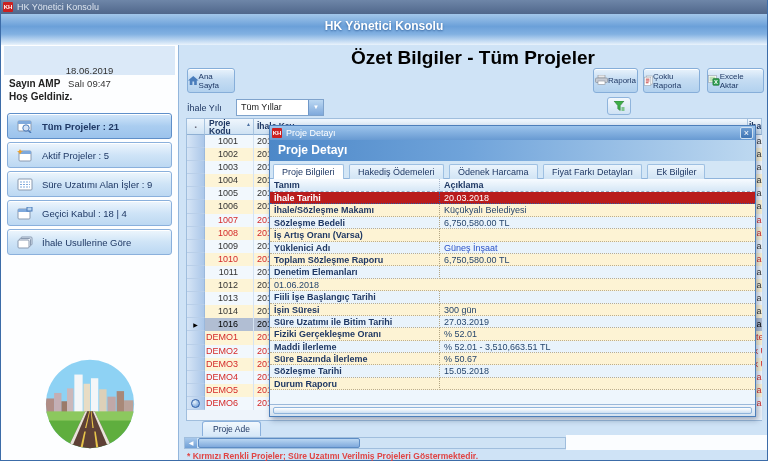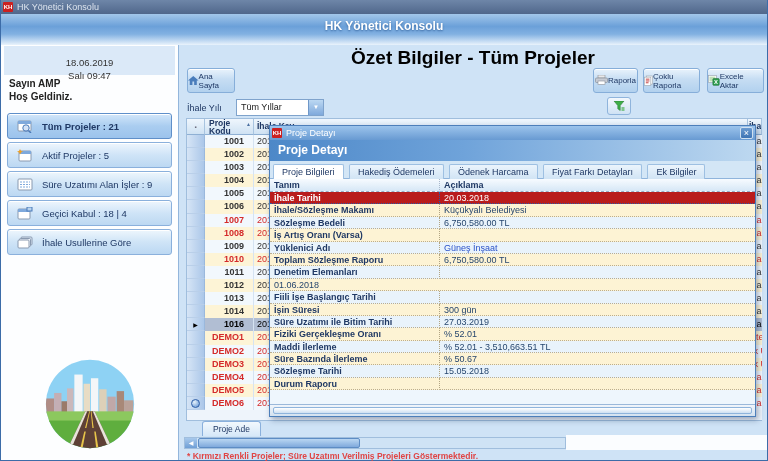--- a/index.html
+++ b/index.html
@@ -19,21 +19,21 @@
   .appbar { position:absolute; left:0; top:14px; right:0; height:31px; text-align:center;
     background:linear-gradient(180deg,#a3c7ea 0%,#6ba0d9 40%,#82b1e2 65%,#e9f3fc 100%); }
   .appbar span { display:inline-block; margin-top:5px; color:#fff; font-weight:bold;
     font-size:12px; text-shadow:0 1px 2px rgba(25,70,130,.65); }
 
   
   .sidebar { position:absolute; left:0; top:45px; width:178px; bottom:0;
     background:#fdfeff; border-right:1px solid #93b6dc; }
   .datebox { position:absolute; left:3px; right:3px; top:1px; height:29px;
     background:#dbe9f8; text-align:center; color:#333; font-size:9.5px; }
-  .datebox div:first-child { margin-top:11px; }
+  .datebox div:first-child { margin-top:19px; }
   .datebox div+div { margin-top:2px; }
   .greeting { position:absolute; left:8px; top:32px; font-size:10px; font-weight:bold;
     color:#222; line-height:13px; }
   .navbtns { position:absolute; left:0; right:0; top:68px; }
   .navbtn { height:26px; margin:0 6px 3px 6px; border:1px solid #8ab0dc; border-radius:3px;
     background:linear-gradient(180deg,#eef6fd,#cfe4f7 50%,#bcd8f2); display:flex;
     align-items:center; padding-left:9px; box-shadow:inset 0 1px 0 #fff; cursor:pointer; }
   .navbtn.active { background:linear-gradient(180deg,#d3e7fa,#aacdf0 50%,#9cc3ec);
     border-color:#5f8fc9; }
   .navbtn .nlabel { font-size:9.5px; color:#1f3864; margin-left:9px; }
@@ -75,22 +75,22 @@
   .h-code .sort { position:absolute; right:2px; top:2px; font-size:5px; color:#4a6fa0; }
   .h-kayit { flex:1 1 auto; line-height:15px; padding-left:3px; white-space:nowrap; }
   .h-usul { flex:0 0 14px; line-height:15px; padding-left:1px; white-space:nowrap; }
   .grow { display:flex; height:13.1px; cursor:pointer; }
   .grid div.grow:nth-of-type(even) { background:#fdf4d6; }
   .grid div.grow:nth-of-type(odd) { background:#f2f8fd; }
   .grow > span { overflow:hidden; white-space:nowrap; font-size:9px; color:#333; }
   .c-ind { flex:0 0 18px; background:linear-gradient(90deg,#d6e5f6,#abc7e9);
     border-right:1px solid #9ab8dc; border-bottom:1px solid #b9cfe9; text-align:center;
     font-size:7px; line-height:12px; color:#1f3864; }
-  .c-code { flex:0 0 49px; text-align:right; padding-right:9px; line-height:13px;
-    border-right:1px solid #d5e3f2;font-weight:bold; }
+  .c-code { flex:0 0 49px; text-align:right; padding-right:15px; line-height:13px;
+    border-right:1px solid #d5e3f2; }
   .c-kayit { flex:1 1 auto; padding-left:3px; line-height:13px; }
   .c-usul { flex:0 0 14px; padding-left:1px; line-height:13px; font-size:8.5px; }
   .grow.red span { color:#d42a2a; }
   .grow.red .c-ind, .grow .c-ind { color:#1f3864; }
   .grid div.grow.selected { background:#b1bed3; }
   .grow.selected span { color:#000; }
   .grow.selected .c-ind::before { content:"▶"; font-size:6px; }
   .grow.withicon .c-ind::before { content:""; display:inline-block; width:7px; height:7px;
     border-radius:50%; background:radial-gradient(circle at 35% 30%,#e6f2fc,#5b8fd0);
     border:1px solid #2f5fa8; margin-top:2px; }

